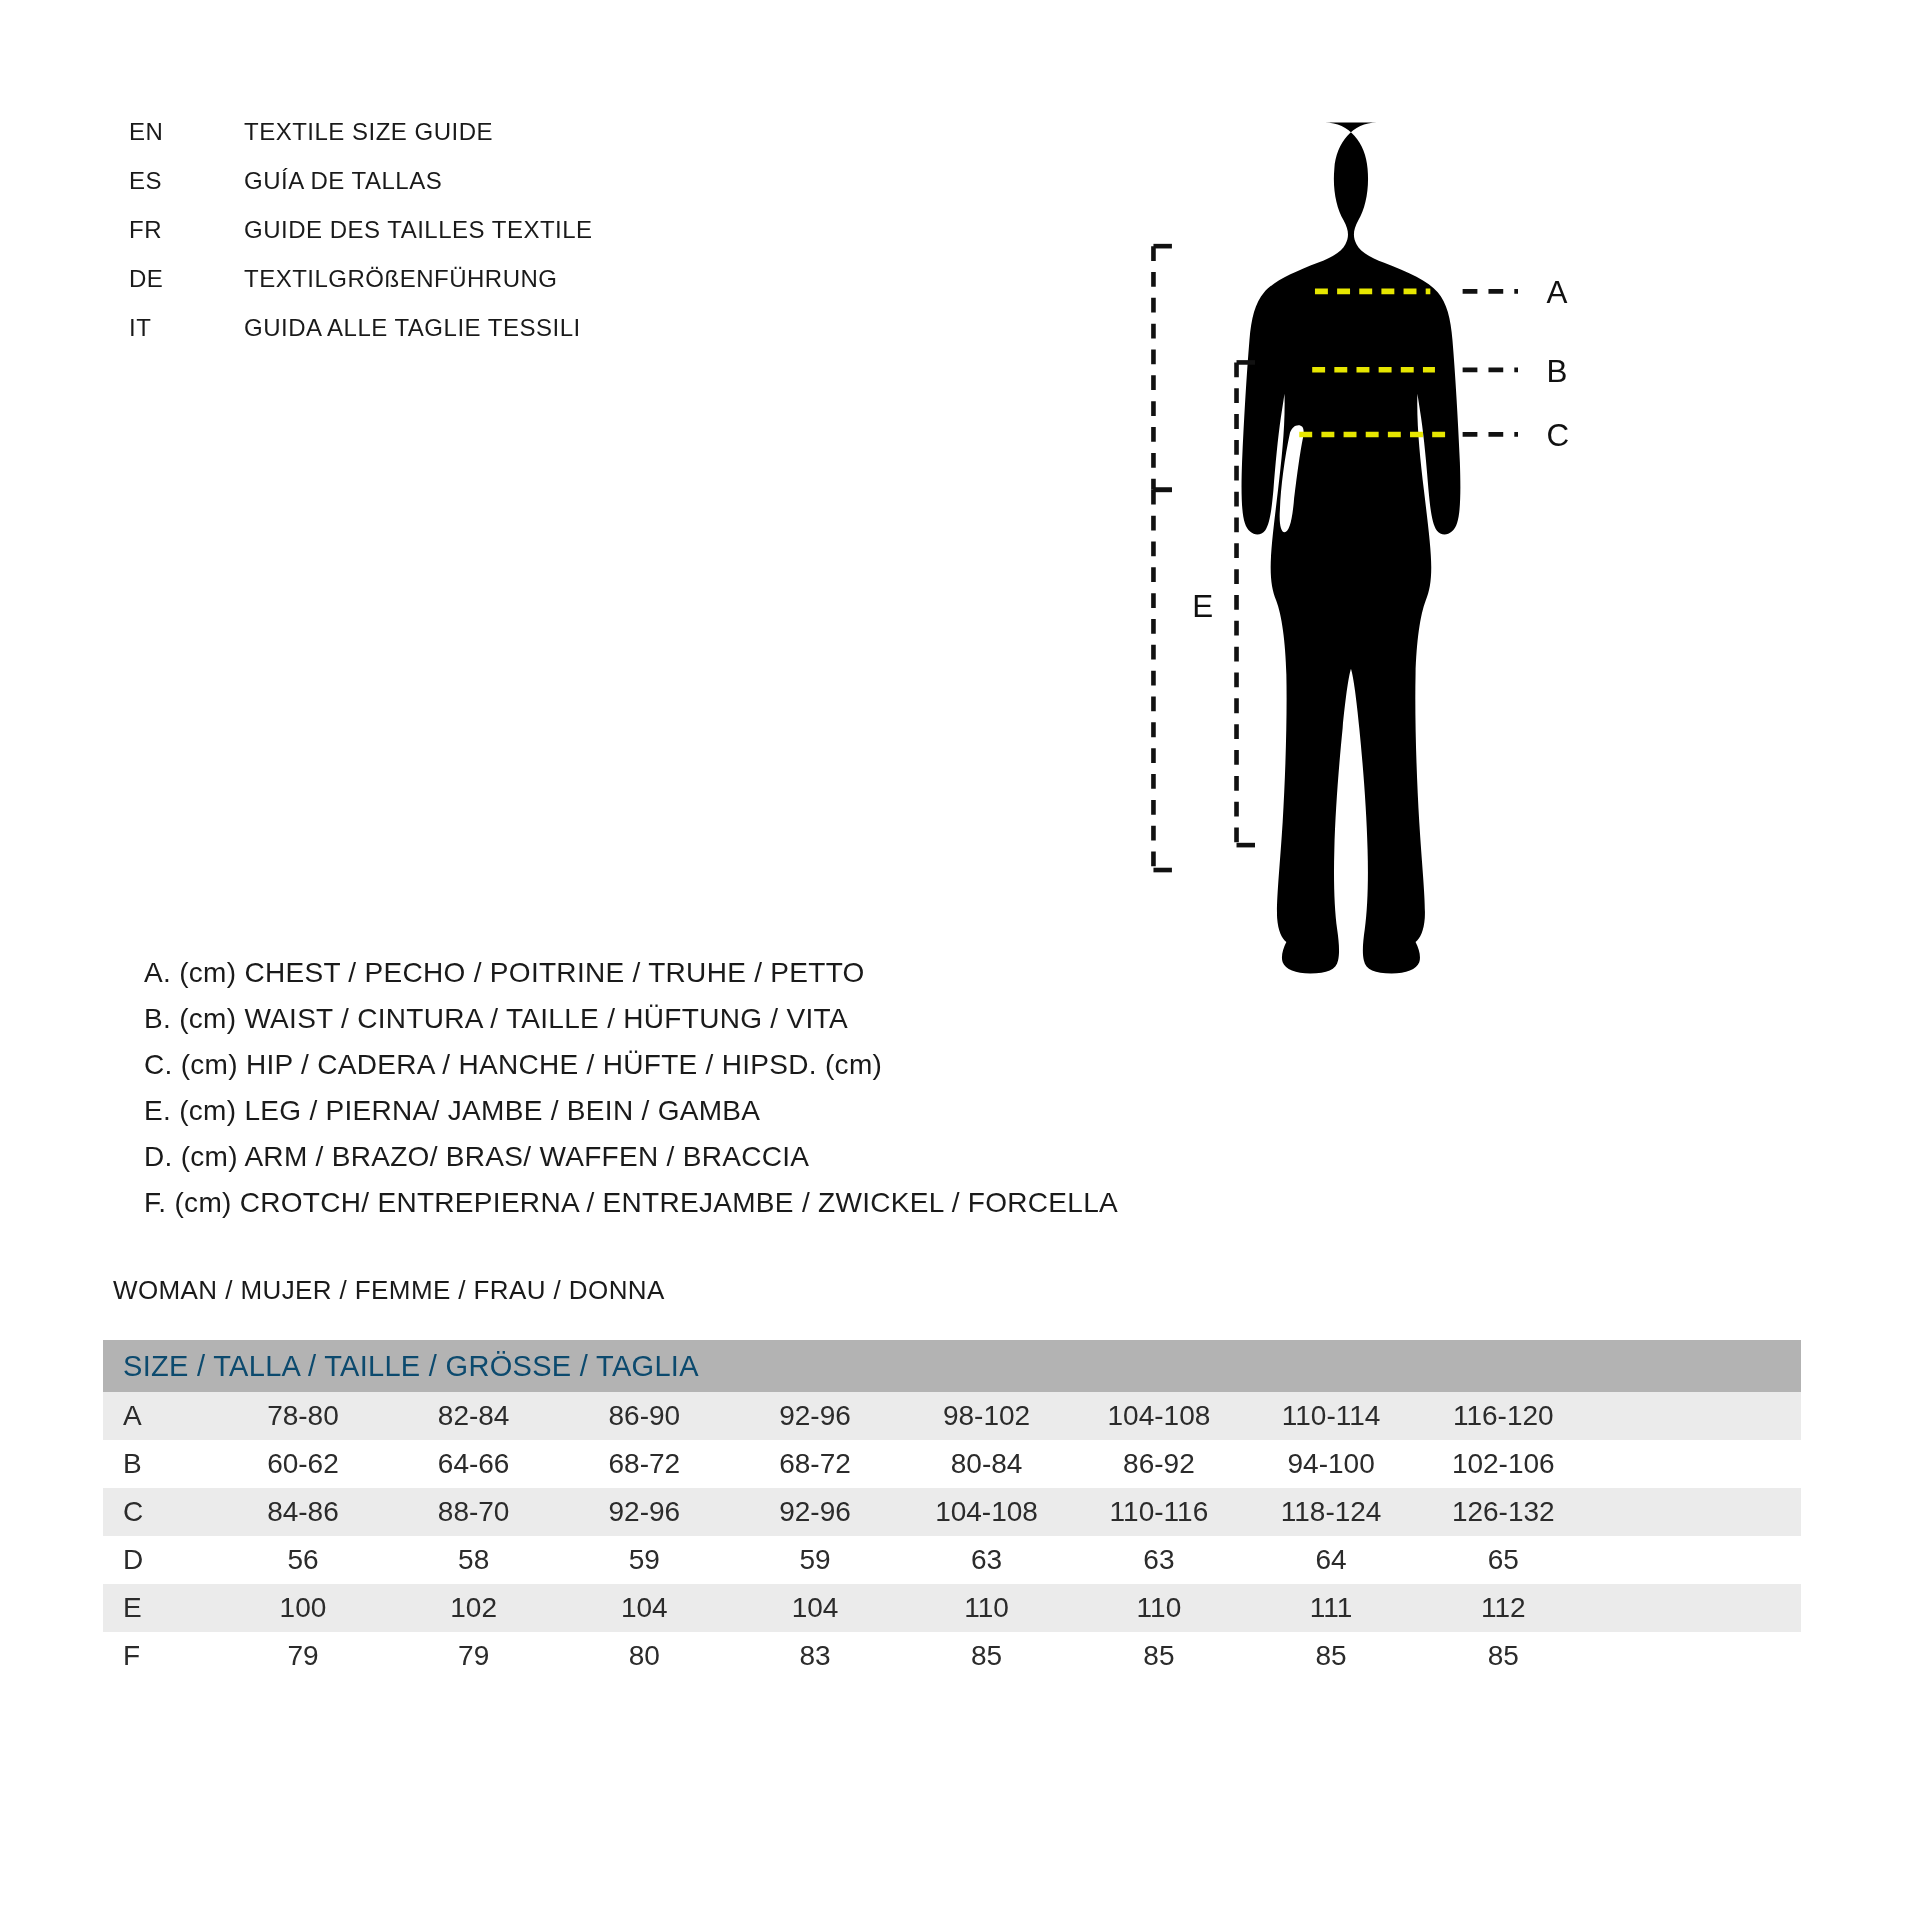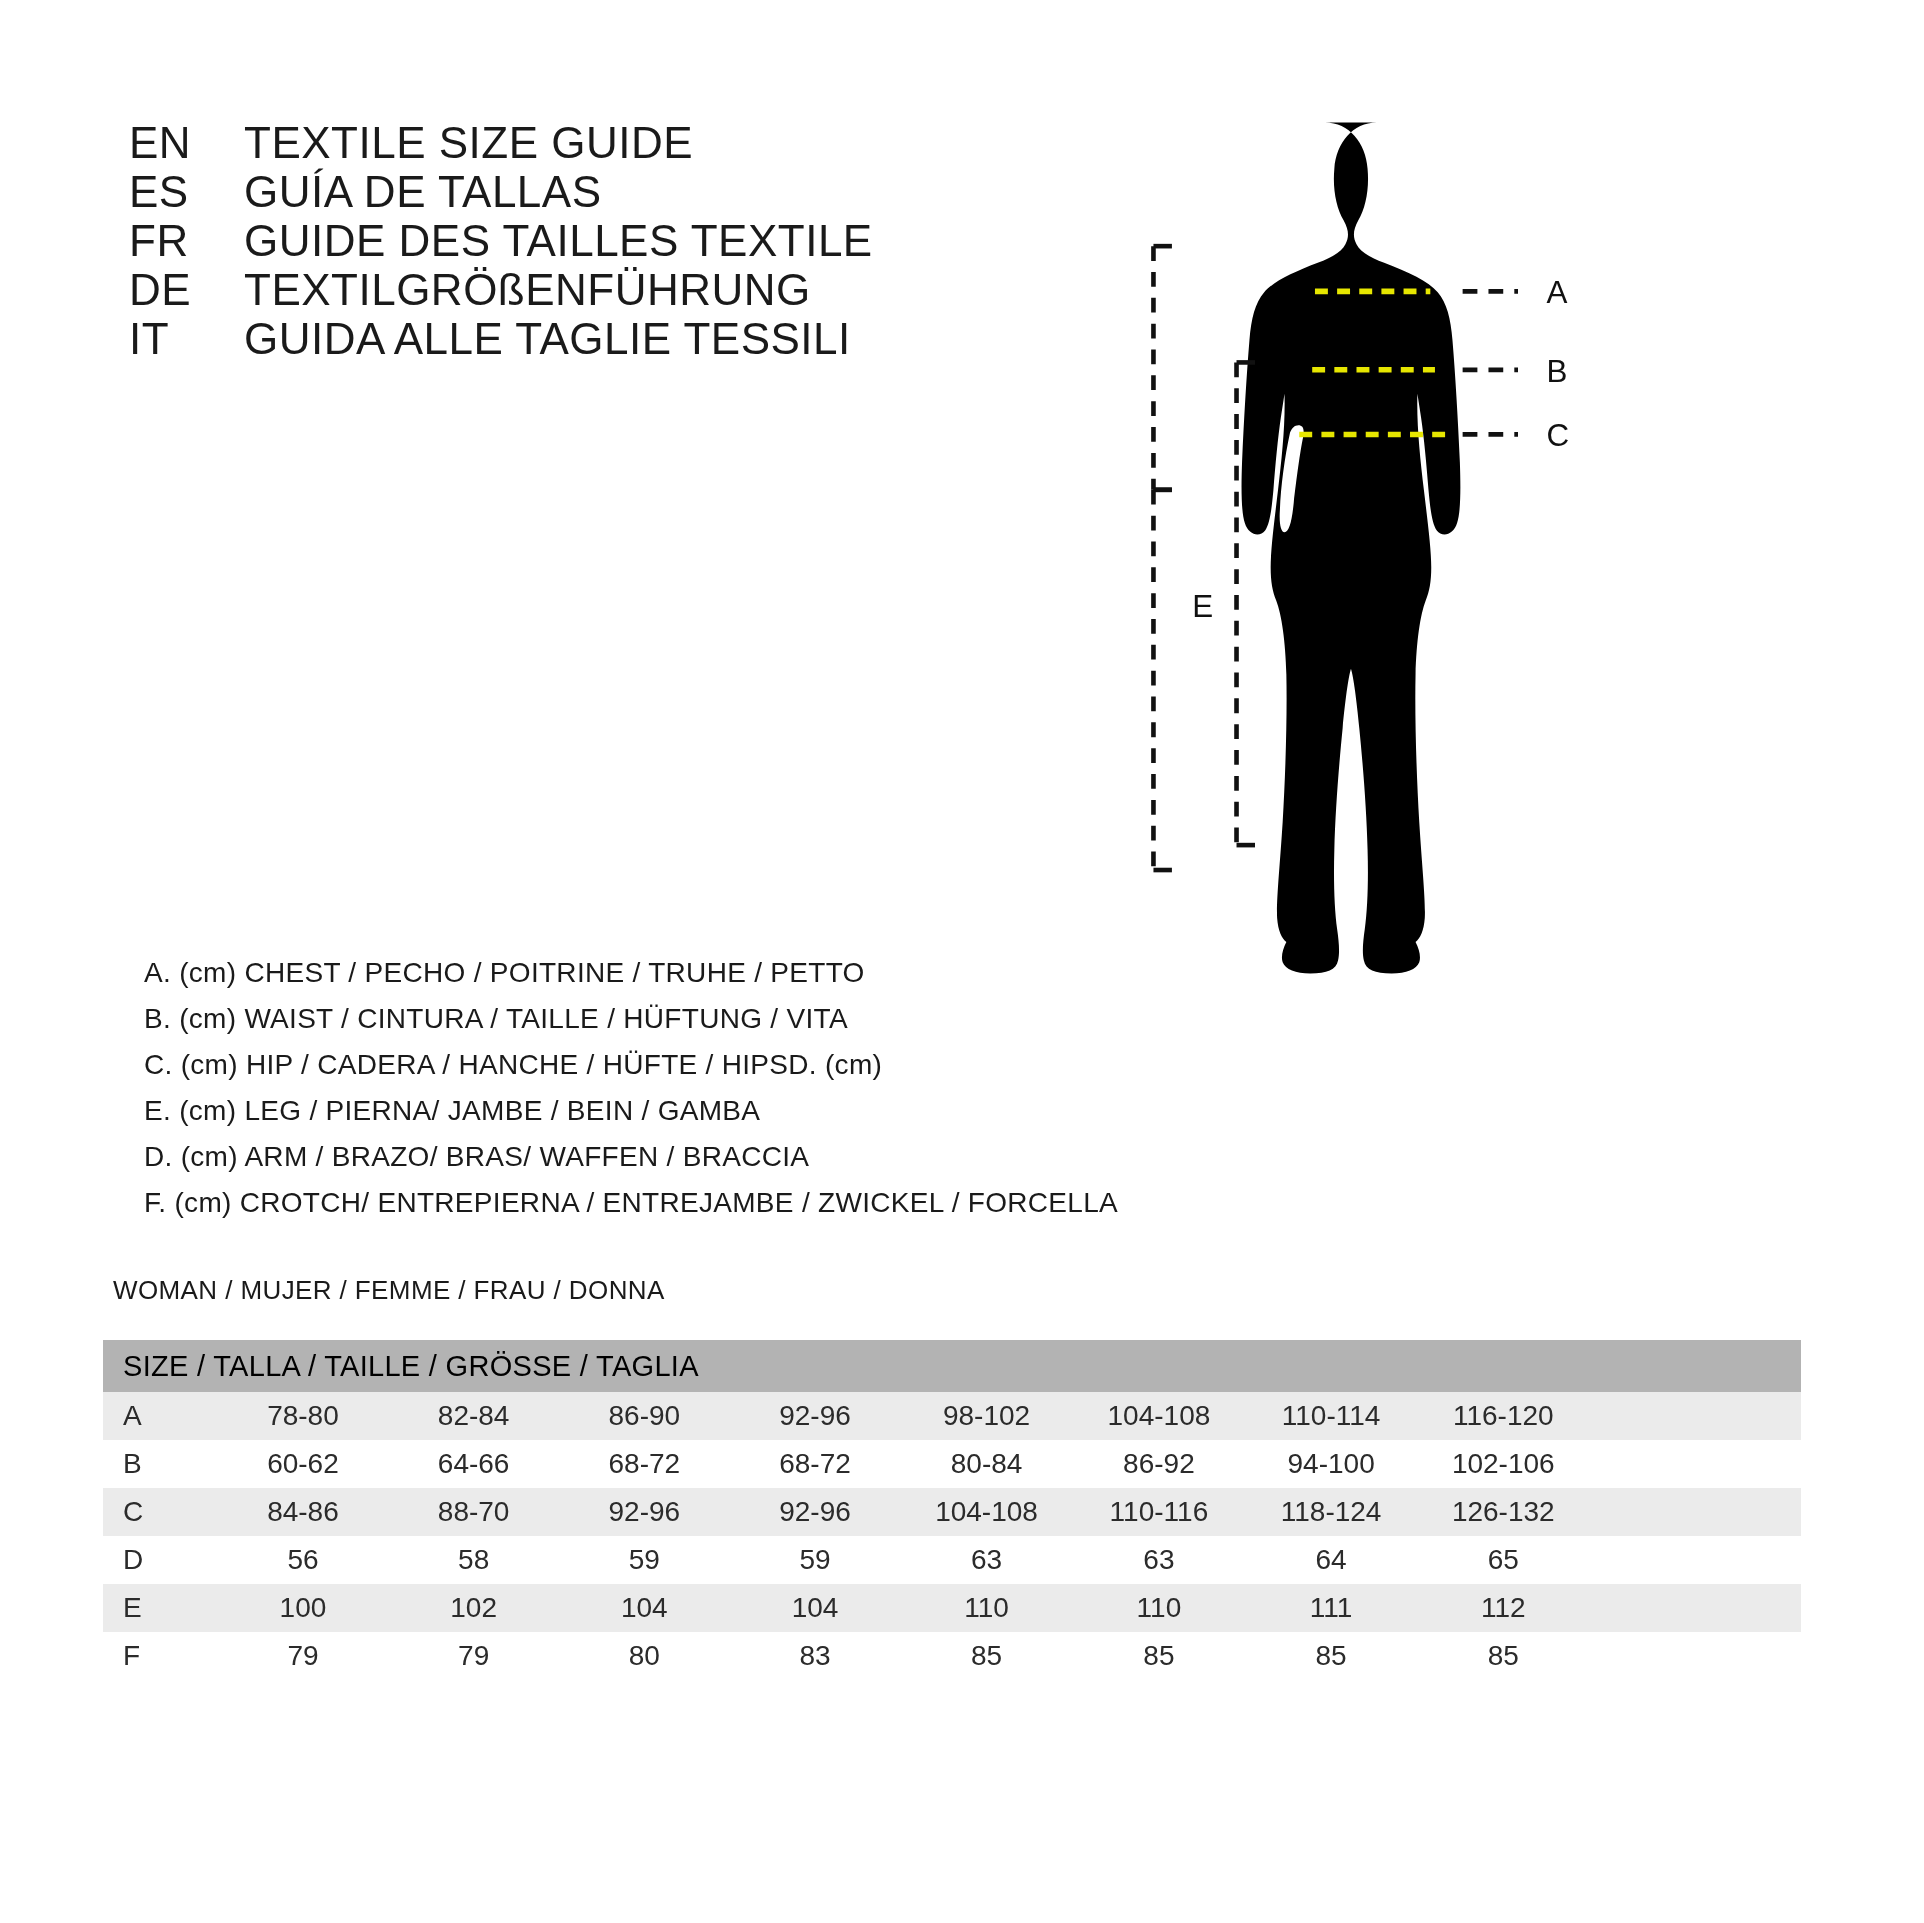--- a/index.html
+++ b/index.html
@@ -20,21 +20,21 @@
   #lang-block {
     position: absolute;
     left: 129px;
     top: 118px;
     width: 701px;
   }
   .lang-row {
     display: flex;
     align-items: baseline;
     height: 49px;
-    font-size: 44px;
+    font-size: 24px;
     letter-spacing: 0.5px;
   }
   .lang-code {
     width: 115px;
     flex: 0 0 115px;
   }
   .lang-text { white-space: nowrap; }
 
   
   #legend {
@@ -85,21 +85,21 @@
     font-weight: normal;
     text-align: center;
     color: #2b2b2b;
   }
   #size-table .hdr-band td {
     background: #b3b3b3;
     text-align: left;
     padding-left: 20px;
     height: 52px;
     font-size: 29px;
-    color: #000000;
+    color: #0c4a6e;
     letter-spacing: 0.3px;
   }
   #size-table .row-alt td { background: #ebebeb; }
   #size-table .row-plain td { background: #ffffff; }
   #size-table .sizehdr td { background: #ffffff; }
   #size-table td.rowlabel {
     text-align: left;
     padding-left: 20px;
     width: 111px;
   }

